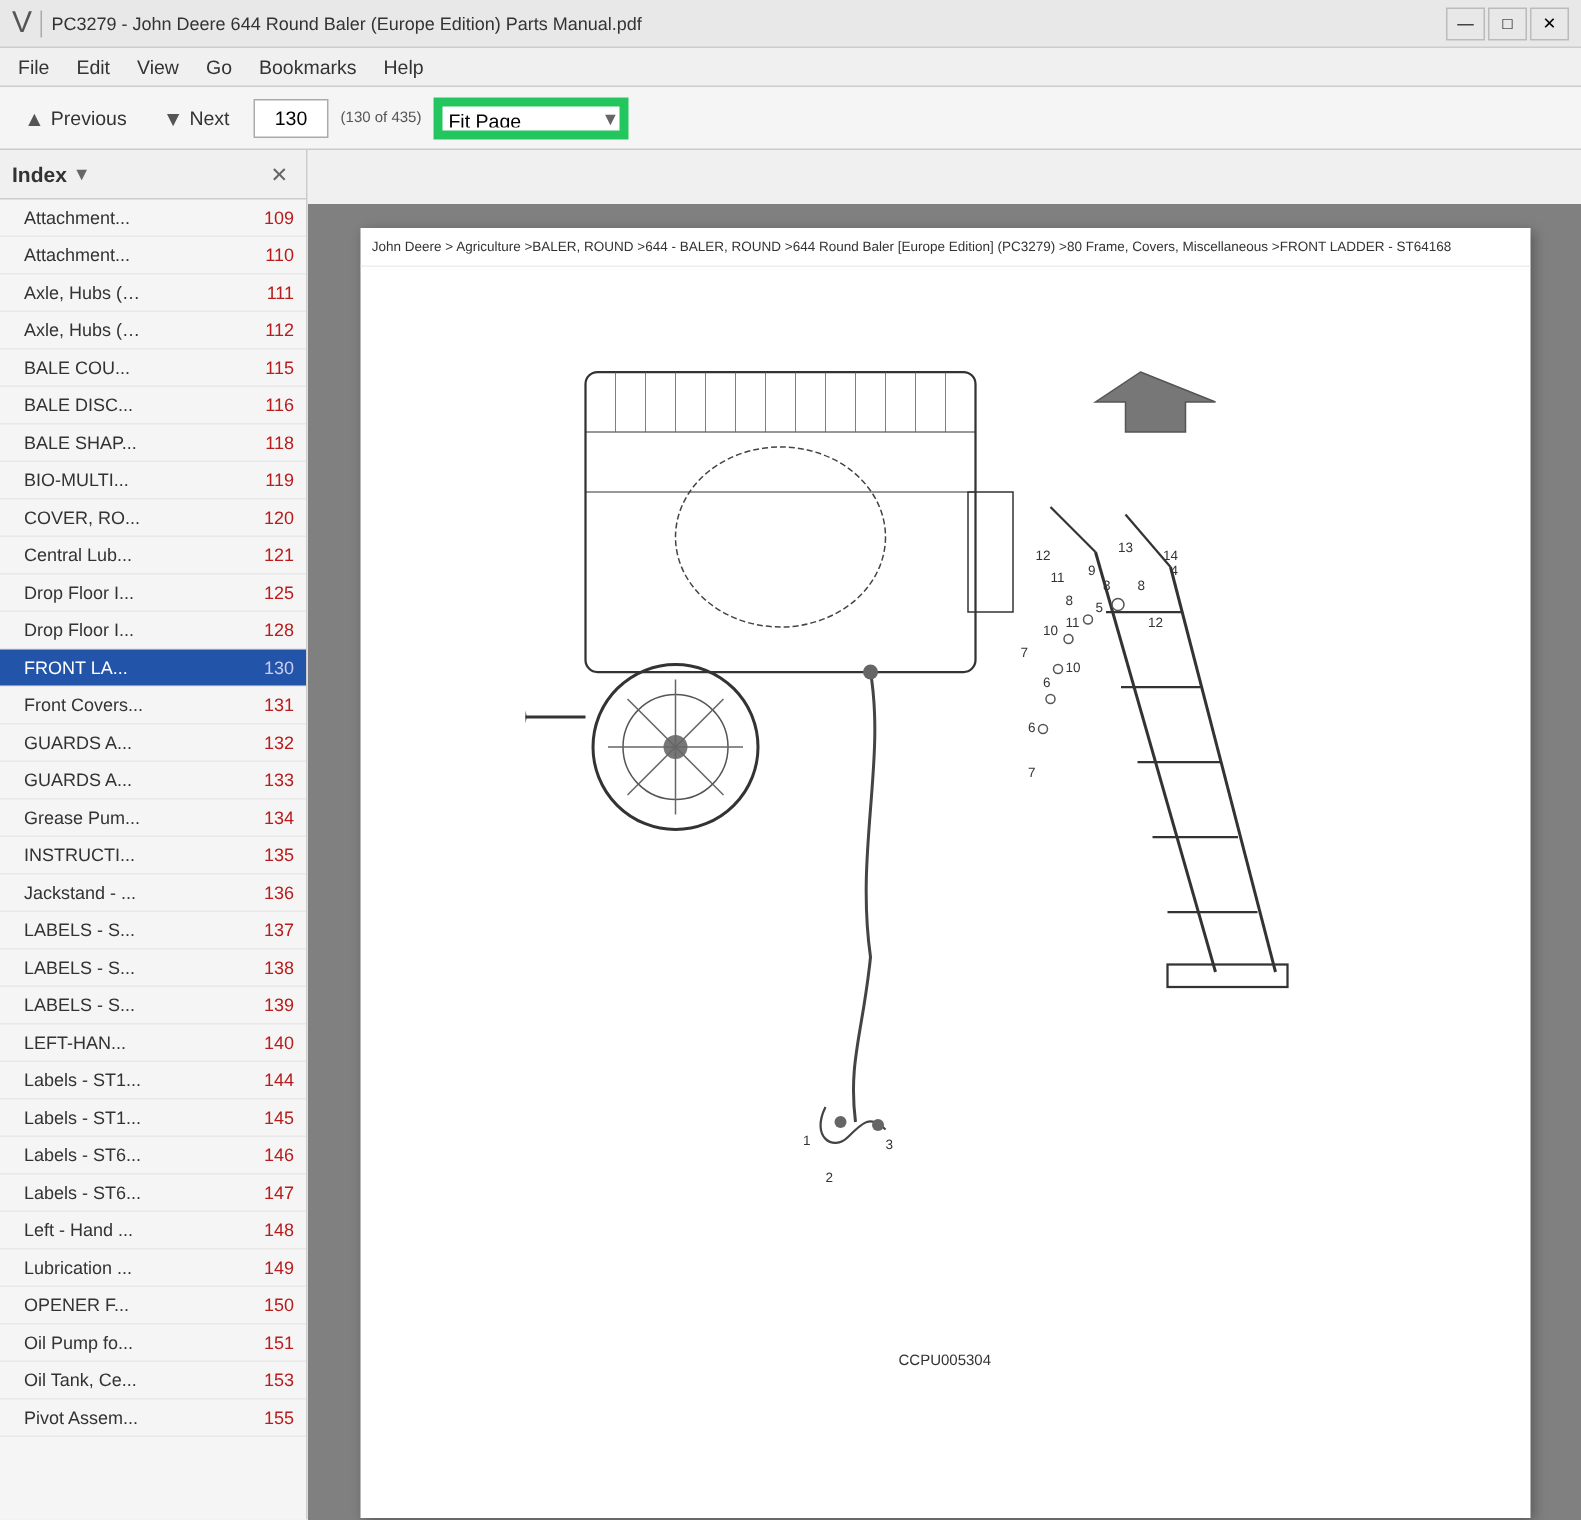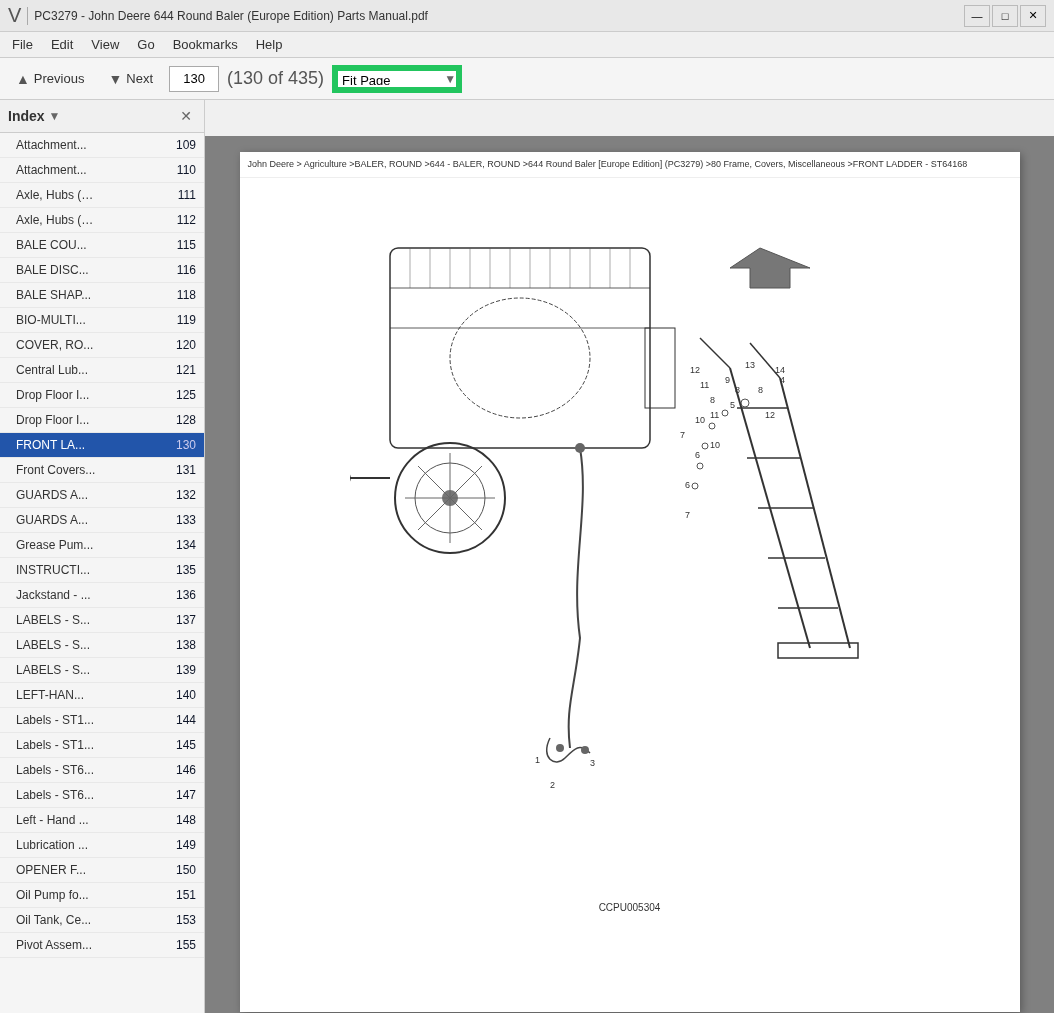--- a/index.html
+++ b/index.html
@@ -67,21 +67,21 @@
     }
     .toolbar-arrow { font-size: 14px; color: #555; }
     .page-input {
       width: 50px;
       height: 26px;
       border: 1px solid #aaa;
       text-align: center;
       font-size: 13px;
       padding: 2px;
     }
-    .page-info { font-size: 18px; color: #555; }
+    .page-info { font-size: 10px; color: #555; }
     .fit-select {
       height: 28px;
       border: 6px solid #22c55e;
       background: white;
       font-size: 13px;
       padding: 2px 4px;
       min-width: 130px;
       appearance: none;
       -webkit-appearance: none;
       padding-right: 24px;
@@ -139,21 +139,21 @@
       justify-content: flex-start;
       align-items: center;
       padding: 5px 8px 5px 16px;
       cursor: pointer;
       font-size: 12px;
       color: #333;
       border-bottom: 1px solid #e8e8e8;
     }
     .sidebar-item.active { background: #2255aa; color: white; }
     .sidebar-item-label { flex: 1; overflow: hidden; text-overflow: ellipsis; white-space: nowrap; }
-    .sidebar-item-page { min-width: 30px; text-align: right; color: #0f172a; font-size: 12px; }
+    .sidebar-item-page { min-width: 30px; text-align: right; color: #b91c1c; font-size: 12px; }
     .sidebar-item.active .sidebar-item-page { color: #cce; }
 
     
     .pdf-area {
       flex: 1;
       background: #808080;
       overflow-y: auto;
       display: flex;
       flex-direction: column;
       align-items: center;

